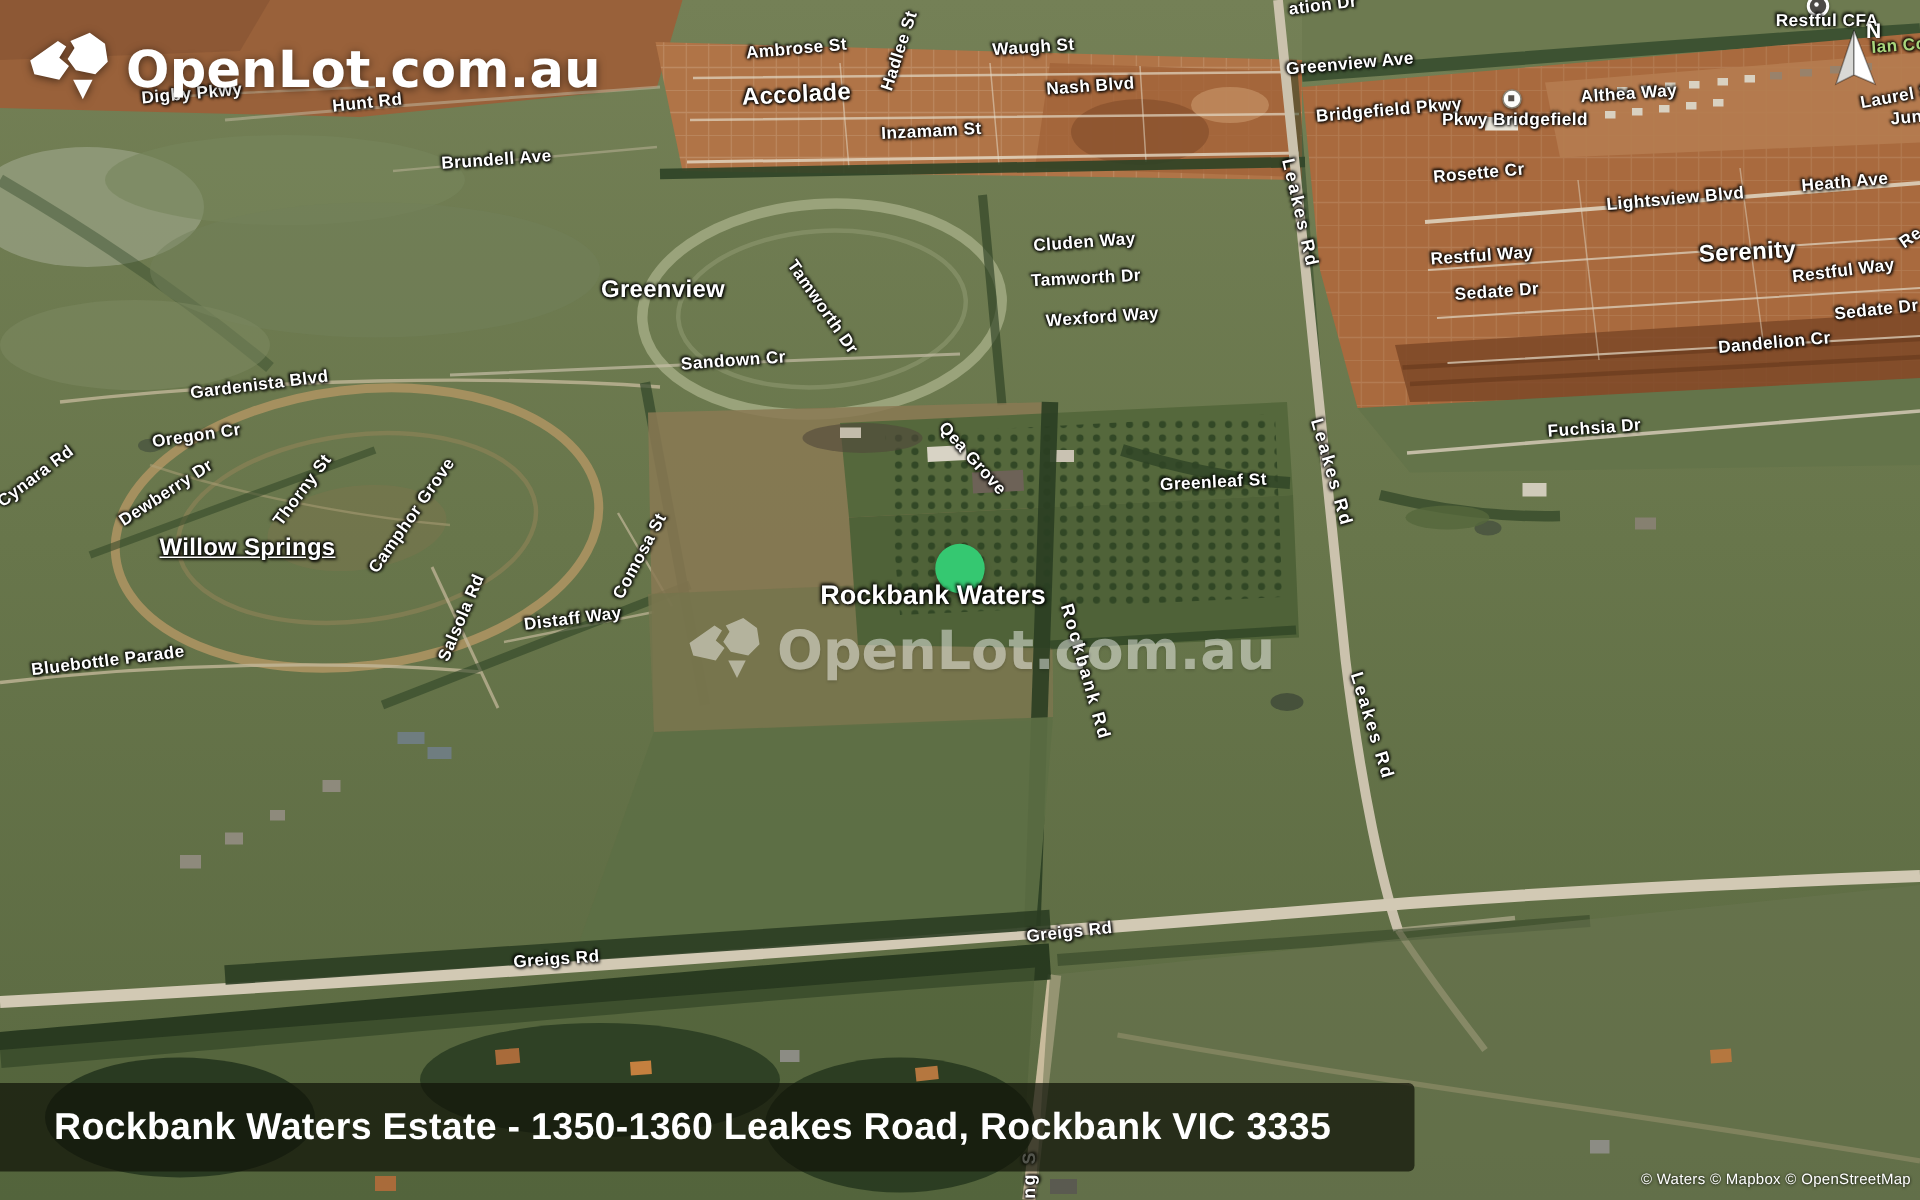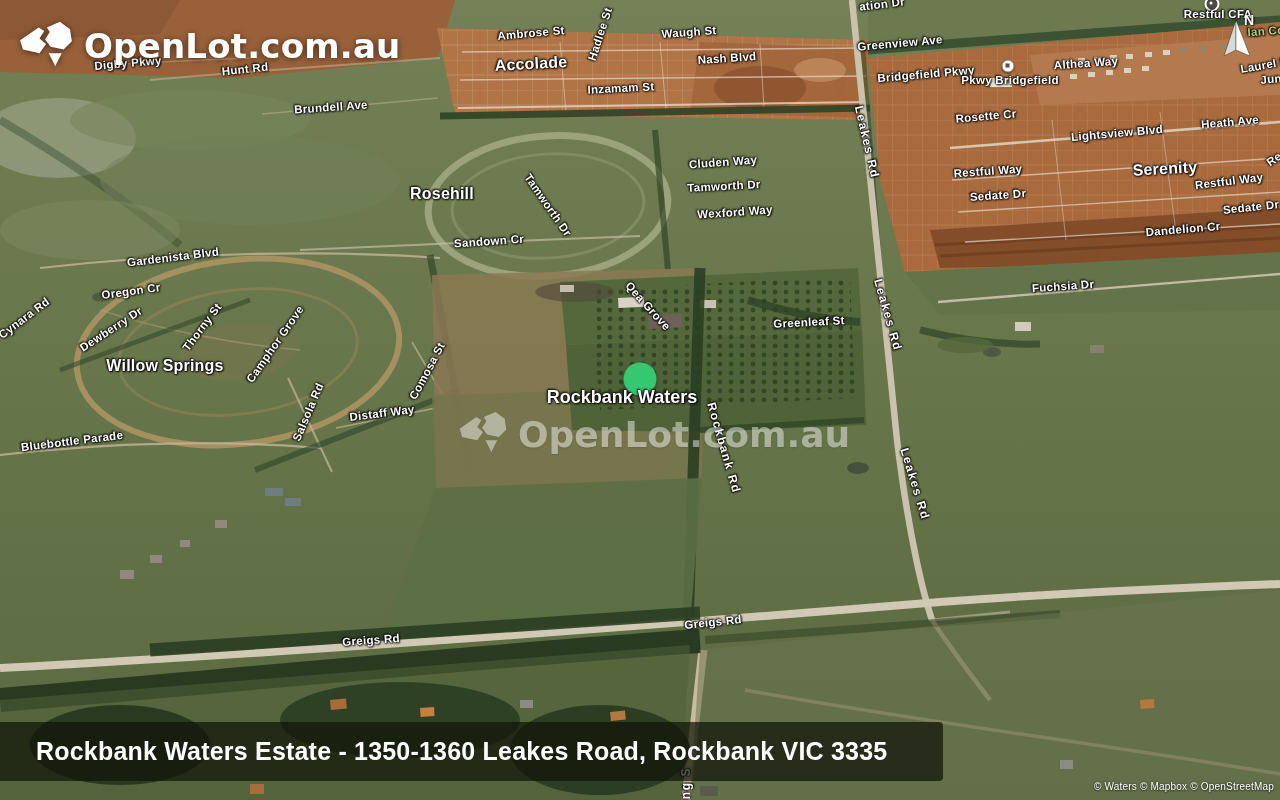--- a/index.html
+++ b/index.html
@@ -238,32 +238,32 @@
       <div class="map-label estate" style="left: 1165px; top: 169px; --r: -3deg;">Serenity</div>
       <div class="map-label street" style="left: 988px; top: 171px; --r: -4deg;">Restful Way</div>
       <div class="map-label street" style="left: 1229px; top: 181px; --r: -7deg;">Restful Way</div>
       <div class="map-label street" style="left: 998px; top: 195px; --r: -4deg;">Sedate Dr</div>
       <div class="map-label street" style="left: 1251px; top: 207px; --r: -6deg;">Sedate Dr</div>
       <div class="map-label street" style="left: 1183px; top: 229px; --r: -5deg;">Dandelion Cr</div>
       <div class="map-label street" style="left: 1274px; top: 159px; --r: -35deg;">Re</div>
       <div class="map-label road" style="left: 867px; top: 142px; --r: 77deg;">Leakes Rd</div>
       <div class="map-label road" style="left: 888px; top: 315px; --r: 74deg;">Leakes Rd</div>
       <div class="map-label road" style="left: 915px; top: 484px; --r: 73deg;">Leakes Rd</div>
-      <div class="map-label estate" style="left: 442px; top: 194px; --r: 0deg;">Rosehill</div>
+      <div class="map-label estate" style="left: 442px; top: 194px; --r: 0deg;">Greenview</div>
       <div class="map-label street" style="left: 723px; top: 162px; --r: -4deg;">Cluden Way</div>
       <div class="map-label street" style="left: 724px; top: 186px; --r: -3deg;">Tamworth Dr</div>
       <div class="map-label street" style="left: 735px; top: 212px; --r: -4deg;">Wexford Way</div>
       <div class="map-label street" style="left: 489px; top: 241px; --r: -4deg;">Sandown Cr</div>
       <div class="map-label street" style="left: 548px; top: 205px; --r: 55deg;">Tamworth Dr</div>
       <div class="map-label street" style="left: 173px; top: 257px; --r: -7deg;">Gardenista Blvd</div>
       <div class="map-label street" style="left: 131px; top: 291px; --r: -8deg;">Oregon Cr</div>
       <div class="map-label street" style="left: 24px; top: 318px; --r: -37deg;">Cynara Rd</div>
       <div class="map-label street" style="left: 111px; top: 329px; --r: -33deg;">Dewberry Dr</div>
       <div class="map-label street" style="left: 202px; top: 327px; --r: -53deg;">Thorny St</div>
-      <div class="map-label estate" style="left: 165px; top: 366px; --r: 0deg;">Willow Springs</div>
+      <div class="map-label estate" style="left: 165px; top: 366px; text-decoration: underline; --r: 0deg;">Willow Springs</div>
       <div class="map-label street" style="left: 275px; top: 344px; --r: -55deg;">Camphor Grove</div>
       <div class="map-label street" style="left: 427px; top: 371px; --r: -62deg;">Comosa St</div>
       <div class="map-label street" style="left: 308px; top: 412px; --r: -67deg;">Salsola Rd</div>
       <div class="map-label street" style="left: 382px; top: 413px; --r: -7deg;">Distaff Way</div>
       <div class="map-label street" style="left: 72px; top: 441px; --r: -7deg;">Bluebottle Parade</div>
       <div class="map-label street" style="left: 648px; top: 306px; --r: 48deg;">Qea Grove</div>
       <div class="map-label street" style="left: 809px; top: 322px; --r: -3deg;">Greenleaf St</div>
       <div class="map-label street" style="left: 1063px; top: 286px; --r: -4deg;">Fuchsia Dr</div>
       <div class="map-label road" style="left: 724px; top: 448px; --r: 74deg;">Rockbank Rd</div>
       <div class="map-label street" style="left: 371px; top: 640px; --r: -4deg;">Greigs Rd</div>

